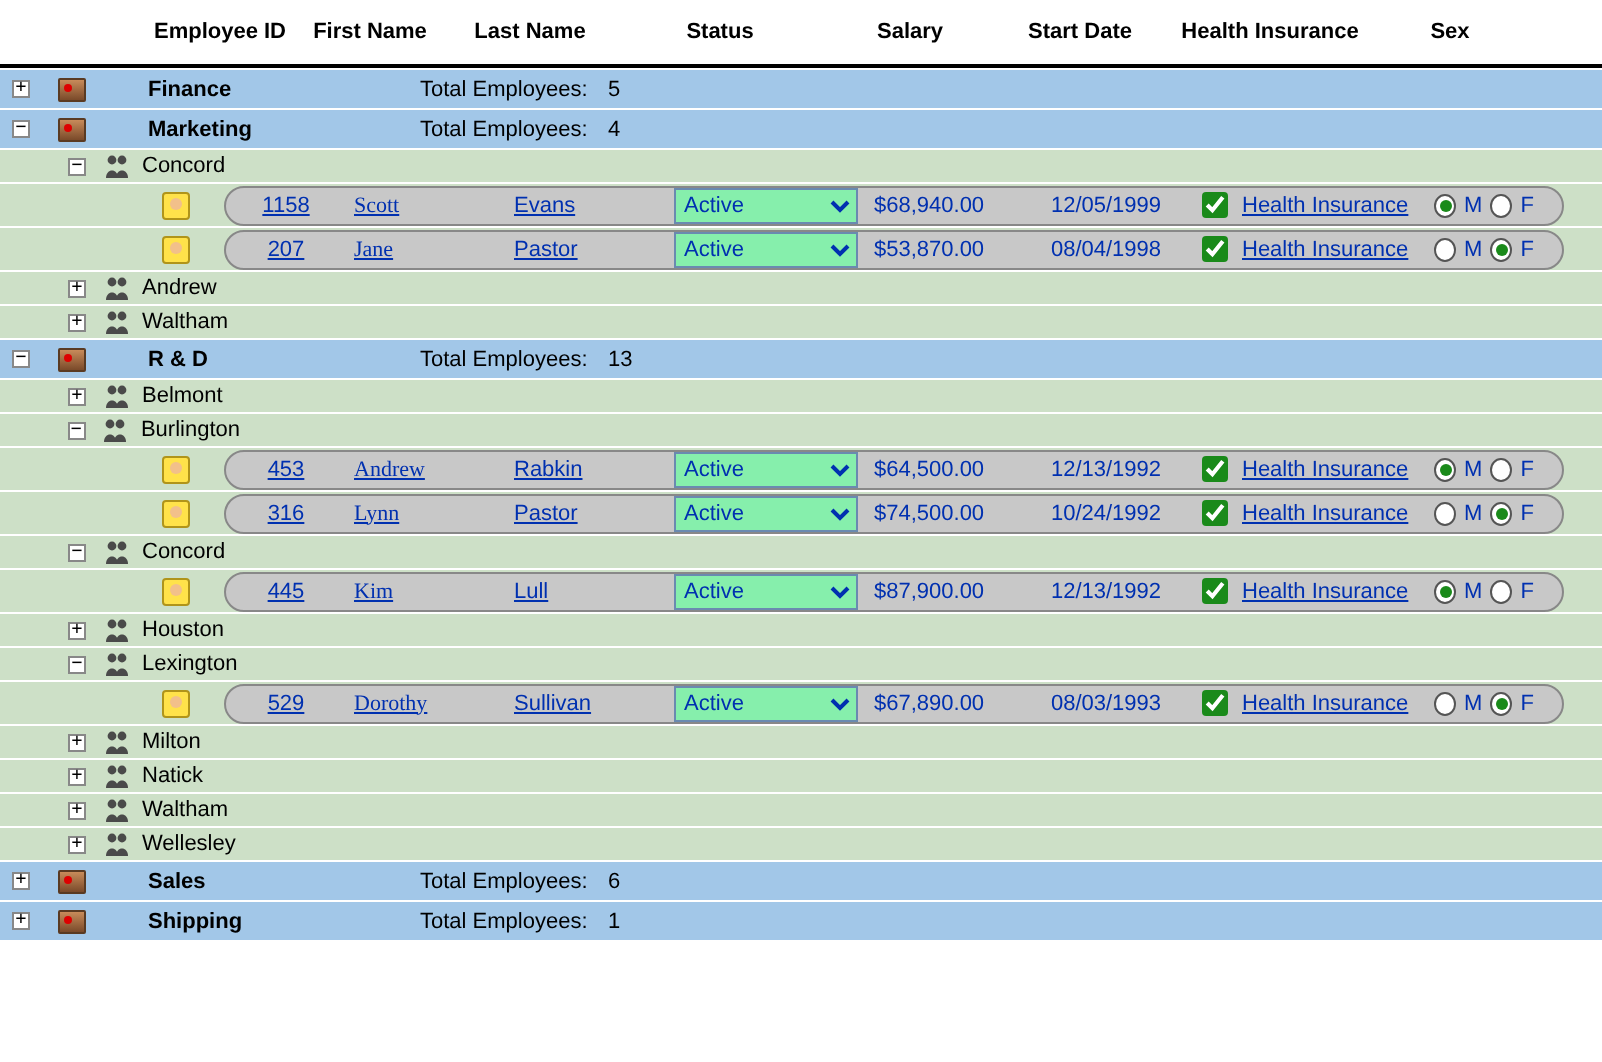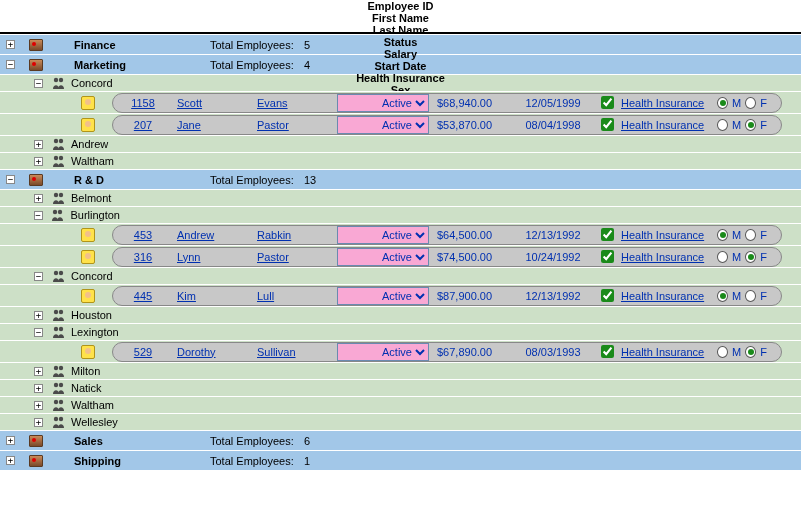--- a/index.html
+++ b/index.html
@@ -9,21 +9,20 @@
     font-size: 11px;
     background: #fff;
     width: 801px;
   }
   .header-row {
     display: flex;
     height: 32px;
     align-items: center;
     font-weight: bold;
     color: #000;
-    flex-direction: column;
   }
   .header-row > div { text-align: center; }
   .hr-rule { height: 2px; background: #000; }
   .col-tree   { width: 70px; }
   .col-empid  { width: 80px; }
   .col-fname  { width: 70px; }
   .col-lname  { width: 90px; }
   .col-status { width: 100px; }
   .col-salary { width: 90px; }
   .col-sdate  { width: 80px; }
@@ -116,30 +115,29 @@
     height: 20px;
     width: 670px;
     margin-left: 2px;
     overflow: hidden;
   }
   .pill > div {
     color: #0030b0;
     padding: 0 4px;
   }
   .c-empid { width: 60px; text-align: center; text-decoration: underline; }
-  .c-fname { width: 80px; text-decoration: underline; }
+  .c-fname { width: 80px; text-decoration: underline; font-family: Liberation Serif, serif; }
   .c-lname { width: 80px; text-decoration: underline; }
   .c-status { width: 100px; }
   .c-status select {
     width: 92px; height: 18px;
     border: 1px solid #6a8ab0;
     color: #0030b0;
     font-size: 11px;
-    background: #f9a8d4;
-    text-align: right;
+    background: #86efac;
   }
   .c-salary { width: 80px; }
   .c-sdate { width: 80px; text-align: center; }
   .c-health { width: 120px; display:flex; align-items:center; gap:4px; text-decoration: underline; }
   .c-health input[type=checkbox]{
     width:13px;height:13px; accent-color:#1a8a1a;
   }
   .c-sex { width: 60px; display:flex; align-items:center; gap:2px; justify-content:center; }
   .radio {
     width:12px;height:12px;border:1px solid #555;border-radius:50%;

